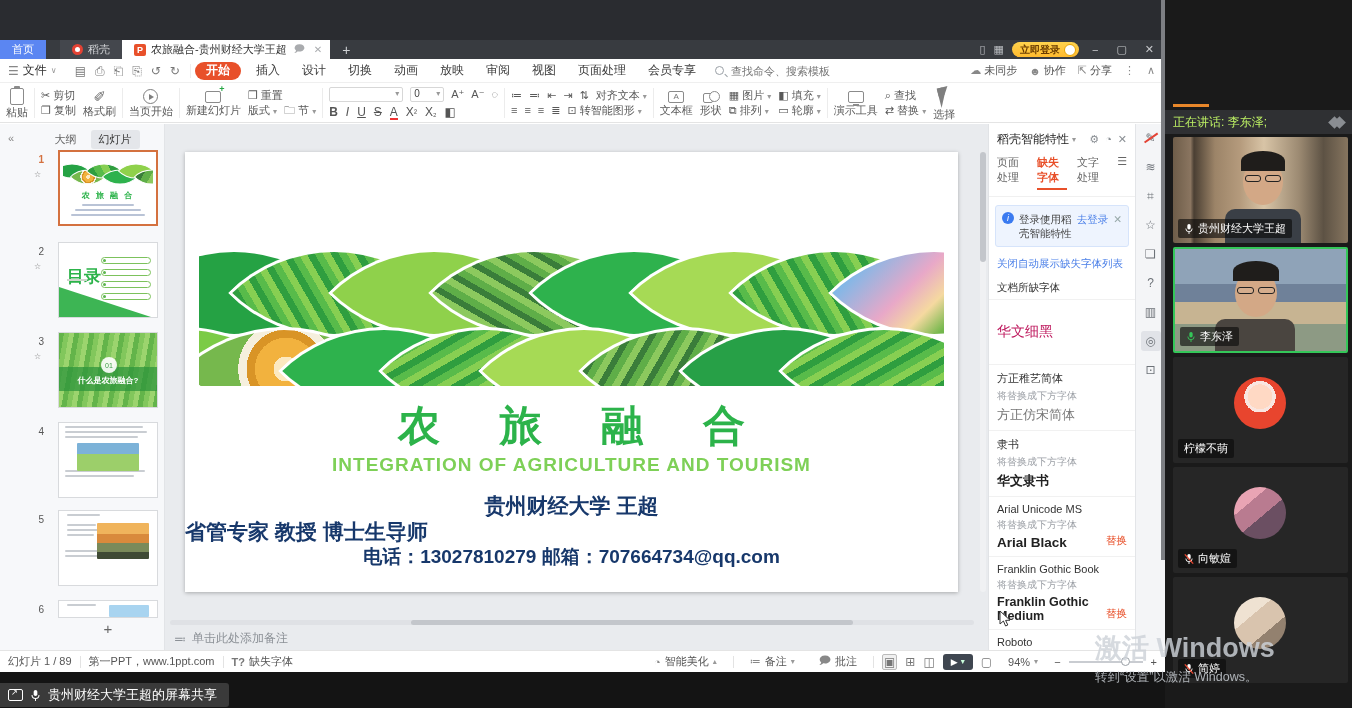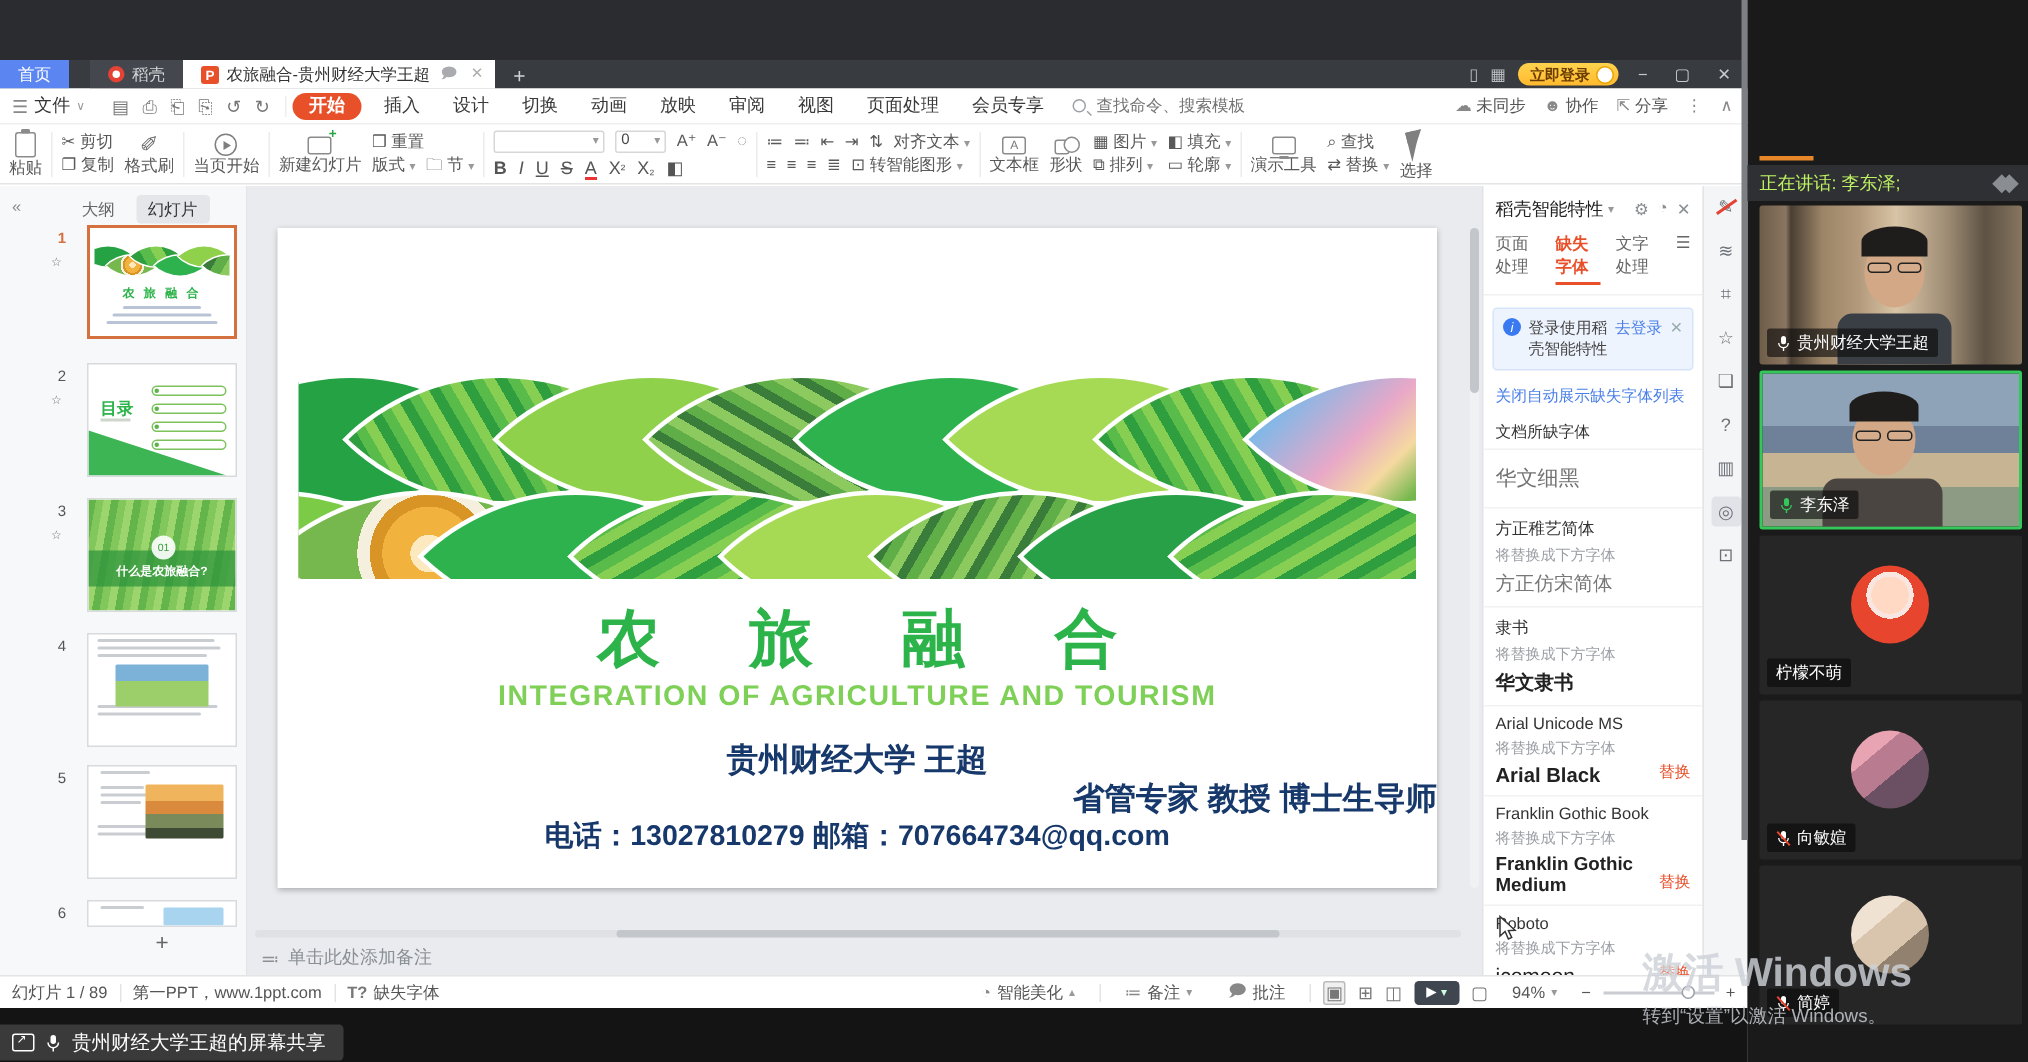--- a/index.html
+++ b/index.html
@@ -81,21 +81,21 @@
   .tbox.sel{border:2px solid #d4713f;}
   .addslide{position:absolute;left:36px;top:496px;width:100px;text-align:center;color:#666;font-size:15px;}
 
   
   .mini-band{position:relative;height:26px;margin:8px 3px 0;overflow:hidden;}
   .mlens{position:absolute;width:26px;height:26px;border:1px solid #fff;}
   .mA{border-radius:0 100% 0 100%;transform:rotate(-45deg);}
   .mB{border-radius:100% 0 100% 0;transform:rotate(45deg);}
   .mini-title{text-align:center;color:#2cb34a;font-weight:bold;font-size:8px;letter-spacing:2px;margin-top:4px;}
   .mbar{height:2px;background:#b9c3d6;border-radius:1px;margin:3px auto 0;}
-  .t2-title{position:absolute;left:8px;top:22px;color:#2cb34a;font-weight:bold;font-size:11px;}
+  .t2-title{position:absolute;left:8px;top:22px;color:#2cb34a;font-weight:bold;font-size:17px;}
   .t2-sub{position:absolute;left:8px;top:36px;width:20px;height:2px;background:#cfd6cc;}
   .t2-item{position:absolute;left:42px;width:50px;height:7px;border:1px solid #7cc25c;border-radius:4px;}
   .t2-item:before{content:"";position:absolute;left:1px;top:1px;width:3px;height:3px;border-radius:50%;background:#5cb54c;}
   .t2-tri{position:absolute;left:0;bottom:0;width:0;height:0;border-bottom:30px solid #3db554;border-right:92px solid transparent;}
   .t3-bg{position:absolute;inset:0;background:repeating-linear-gradient(100deg,#63b44a 0 5px,#82c75c 5px 10px,#9cd46e 10px 15px);}
   .t3-band{position:absolute;left:0;right:0;top:34px;height:24px;background:rgba(46,150,60,.75);}
   .t3-circle{position:absolute;left:42px;top:24px;width:16px;height:16px;border-radius:50%;background:rgba(255,255,255,.9);color:#3a9d45;font-size:7px;display:flex;align-items:center;justify-content:center;}
   .t3-title{position:absolute;left:0;right:0;top:42px;color:#fff;font-size:8px;text-align:center;font-weight:bold;}
   .gbar{height:2px;background:#c9cdd2;border-radius:1px;margin:3px 6px 0;}
   .timg{position:absolute;border-radius:1px;}
@@ -109,21 +109,21 @@
   .lB{border-radius:100% 0 100% 0;transform:rotate(45deg);}
   .g1{background:#25a244;} .g2{background:#8fd14b;} .g3{background:#2eb24d;}
   .g4{background:#a6da55;} .g5{background:#7bcb46;} .g6{background:#27a047;}
   .pfield{background:repeating-linear-gradient(105deg,#2f9e3f 0 7px,#58bb4a 7px 14px,#87cf52 14px 21px);}
   .pfield2{background:repeating-linear-gradient(75deg,#3a7d3a 0 6px,#5fae48 6px 13px,#8cc95e 13px 20px);}
   .pcup{background:radial-gradient(circle at 50% 48%,#fce9c0 0 12%,#f2b23e 12% 30%,#d99426 30% 38%,#f5efdd 38% 46%,#76b84d 46% 100%);}
   .psunset{background:linear-gradient(180deg,#7fb8e8 0%,#e8a8c8 35%,#f5d9a0 55%,#76b84d 72%,#2f9e3f 100%);}
   .slide-title{position:absolute;left:0;right:0;top:246px;text-align:center;color:#2cb34a;font-size:42px;font-weight:bold;letter-spacing:24px;text-indent:24px;}
   .slide-sub{position:absolute;left:0;right:0;top:302px;text-align:center;color:#7ed057;font-size:19px;font-weight:bold;letter-spacing:1px;}
   .slide-l1{position:absolute;left:0;right:0;top:340px;text-align:center;color:#17386b;font-size:21px;font-weight:bold;}
-  .slide-l2{position:absolute;left:0;right:0;top:366px;text-align:right;color:#17386b;font-size:21px;font-weight:bold;}
+  .slide-l2{position:absolute;left:0;right:0;top:366px;text-align:left;color:#17386b;font-size:21px;font-weight:bold;}
   .slide-l3{position:absolute;left:0;right:0;top:392px;text-align:center;color:#17386b;font-size:19px;font-weight:bold;}
   .vsb{position:absolute;right:2px;top:28px;width:6px;height:440px;background:#f0f1f3;border-radius:3px;}
   .vsb-th{position:absolute;left:0;top:0;width:6px;height:110px;background:#c3c6cb;border-radius:3px;}
   .hsb{position:absolute;left:4px;right:14px;top:496px;height:5px;background:#dfe1e5;border-radius:3px;}
   .hsb-th{position:absolute;left:30%;width:55%;height:5px;background:#c3c6cb;border-radius:3px;}
   .notesbar{position:absolute;left:8px;top:506px;color:#8b9096;font-size:12px;display:flex;gap:6px;align-items:center;}
 
   
   .fpanel{position:absolute;left:988px;top:0;width:147px;height:526px;background:#fff;border-left:1px solid #e1e3e6;font-size:11px;color:#333;}
   .fp-head{display:flex;align-items:center;padding:7px 8px 5px;font-size:12px;color:#222;gap:3px;}
@@ -137,21 +137,21 @@
   .fent{padding:6px 8px;border-top:1px solid #f1f1f1;position:relative;}
   .fent .miss{color:#333;font-size:11px;}
   .fent .hint{color:#9b9fa5;font-size:10px;margin-top:3px;}
   .fent .rep{margin-top:3px;color:#222;}
   .rep.serif{font-family:"Liberation Serif","DejaVu Serif",serif;color:#777;font-size:13px;}
   .rep.serifb{font-family:"Liberation Serif","DejaVu Serif",serif;font-weight:bold;font-size:13px;}
   .rep.blk{font-weight:bold;font-size:13.5px;}
   .rep.med{font-weight:bold;font-size:12.5px;}
   .rep.ico{font-size:14px;}
   .factn{position:absolute;right:8px;bottom:8px;color:#e8502a;font-size:10.5px;}
-  .fbig{padding:10px 8px;font-size:14px;color:#737373;border-top:1px solid #f1f1f1;}
+  .fbig{padding:23px 8px;font-size:14px;color:#be185d;border-top:1px solid #f1f1f1;}
   .fp-dl{margin:8px 6px 6px;background:#fb5238;color:#fff;text-align:center;border-radius:3px;padding:6px 0;font-size:12px;}
   .fp-warn{display:flex;gap:4px;padding:0 6px;color:#666;font-size:9.5px;align-items:center;}
 
   .toolstrip{position:absolute;left:1135px;top:0;width:30px;height:526px;background:#f4f5f7;border-left:1px solid #e3e5e8;display:flex;flex-direction:column;align-items:center;gap:9px;padding-top:4px;color:#6d7278;font-size:12px;}
   .ts-ic{width:20px;height:20px;display:flex;align-items:center;justify-content:center;border-radius:3px;position:relative;}
   .ts-ic.hl{background:#e1e3e8;}
   .pen-slash:after{content:"";position:absolute;left:2px;top:9px;width:16px;height:1.6px;background:#e34234;transform:rotate(-35deg);}
 
   
   .statusbar{position:absolute;left:0;top:650px;width:1165px;height:22px;background:#fff;border-top:1px solid #e4e4e4;display:flex;align-items:center;font-size:11px;color:#555;}

